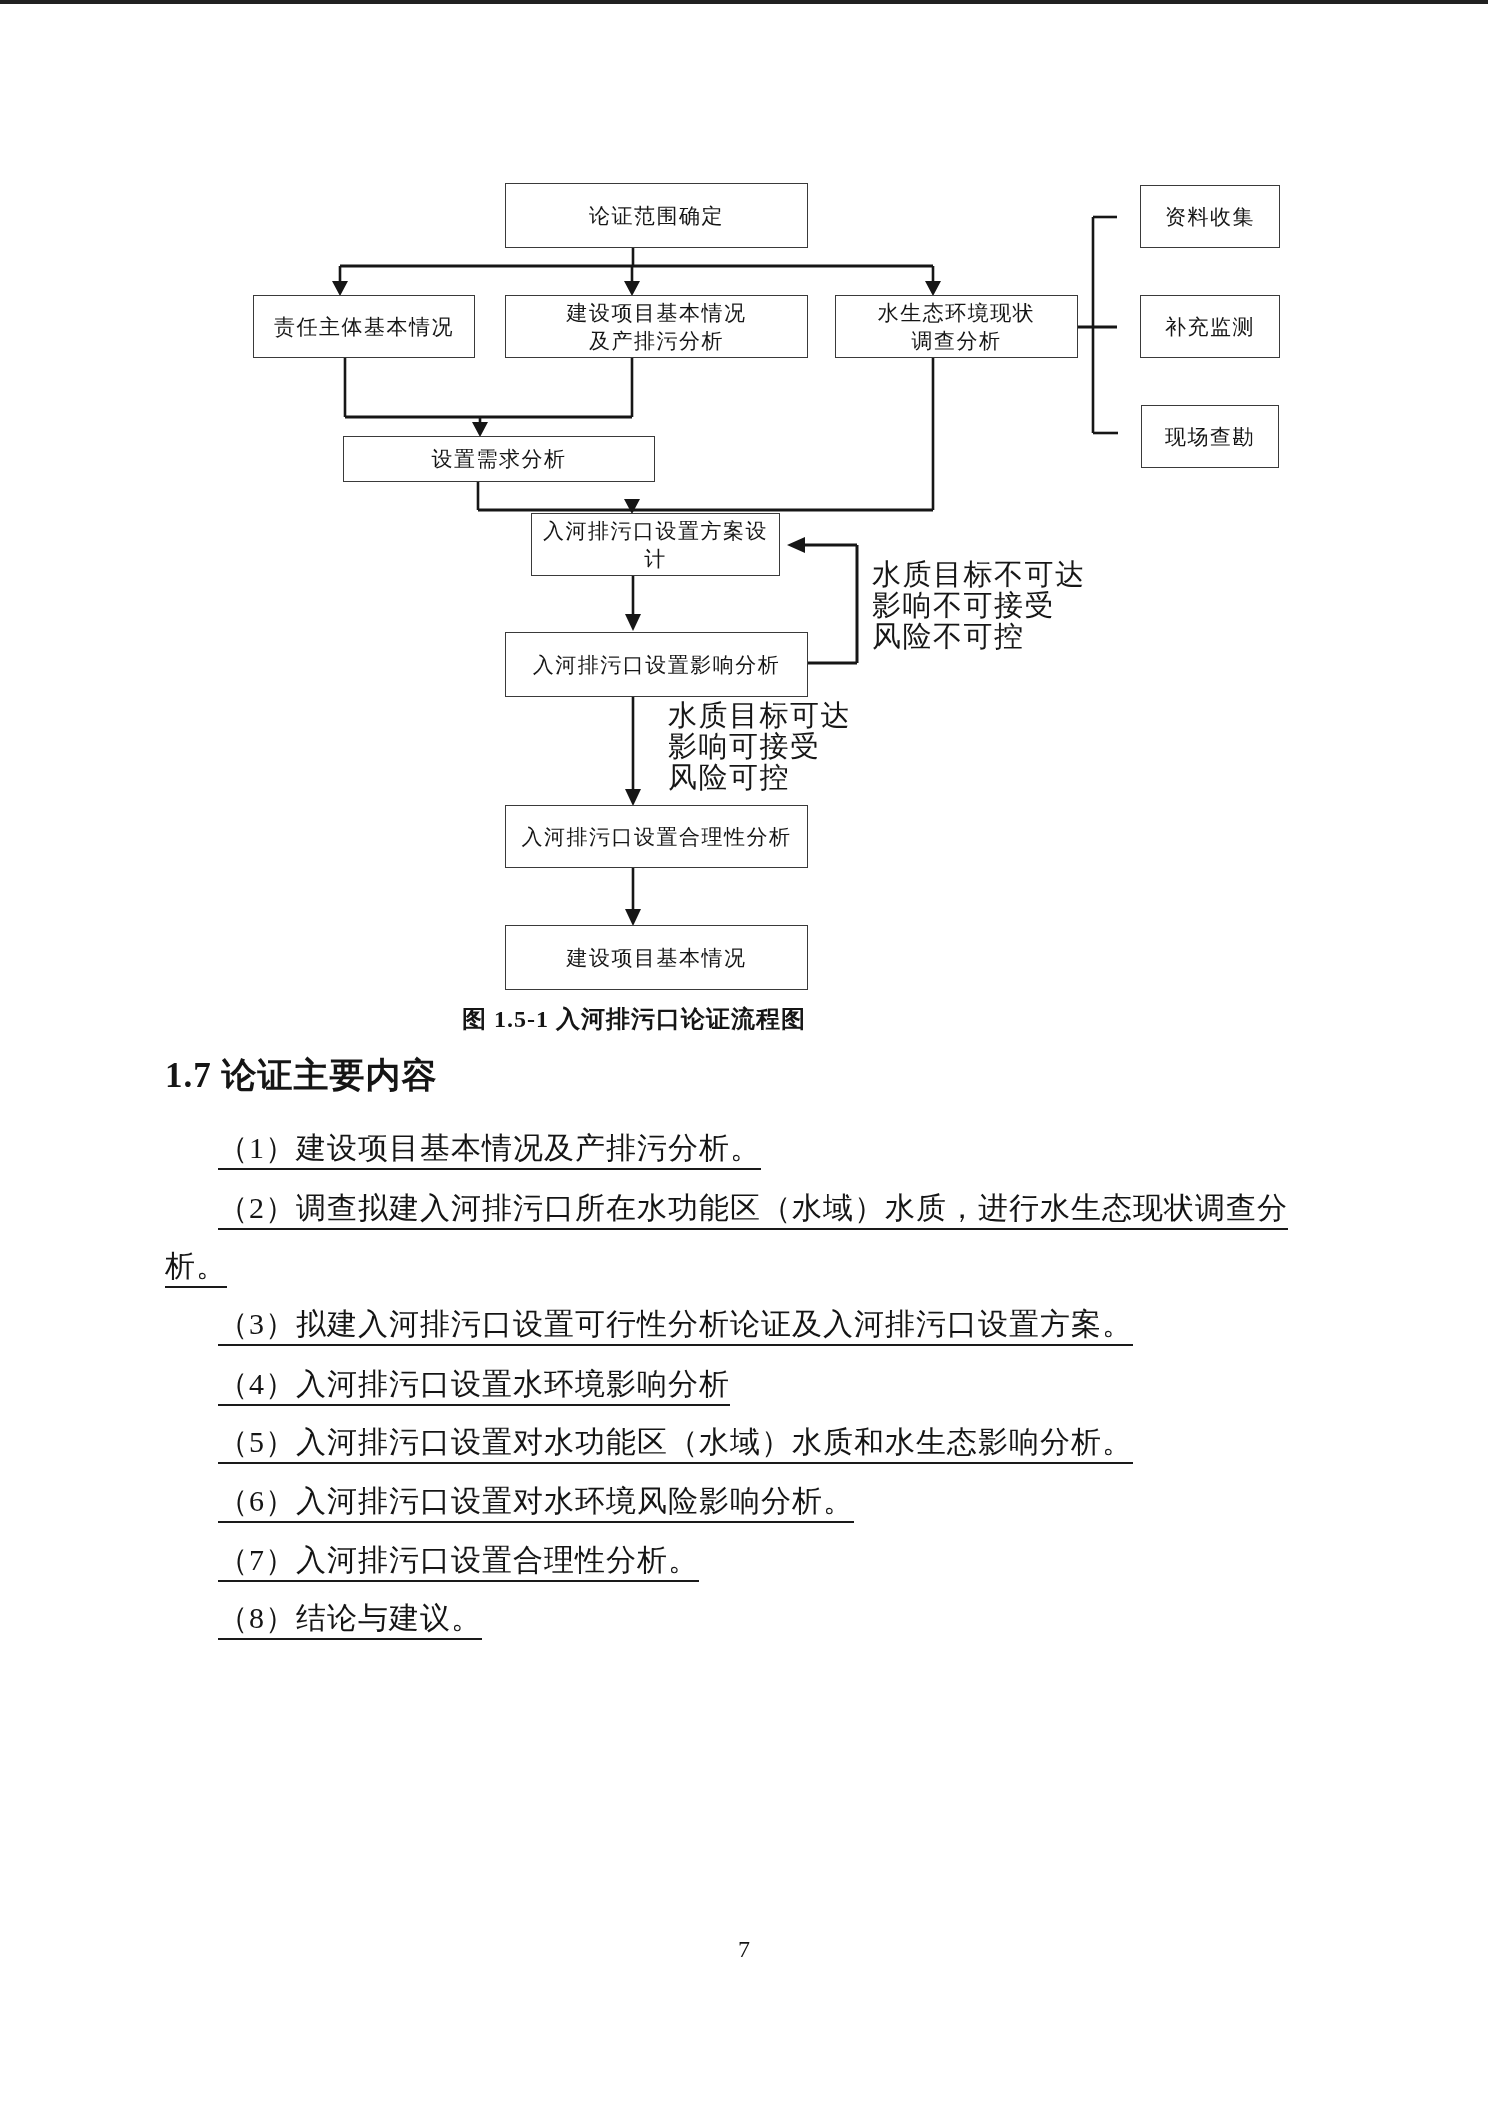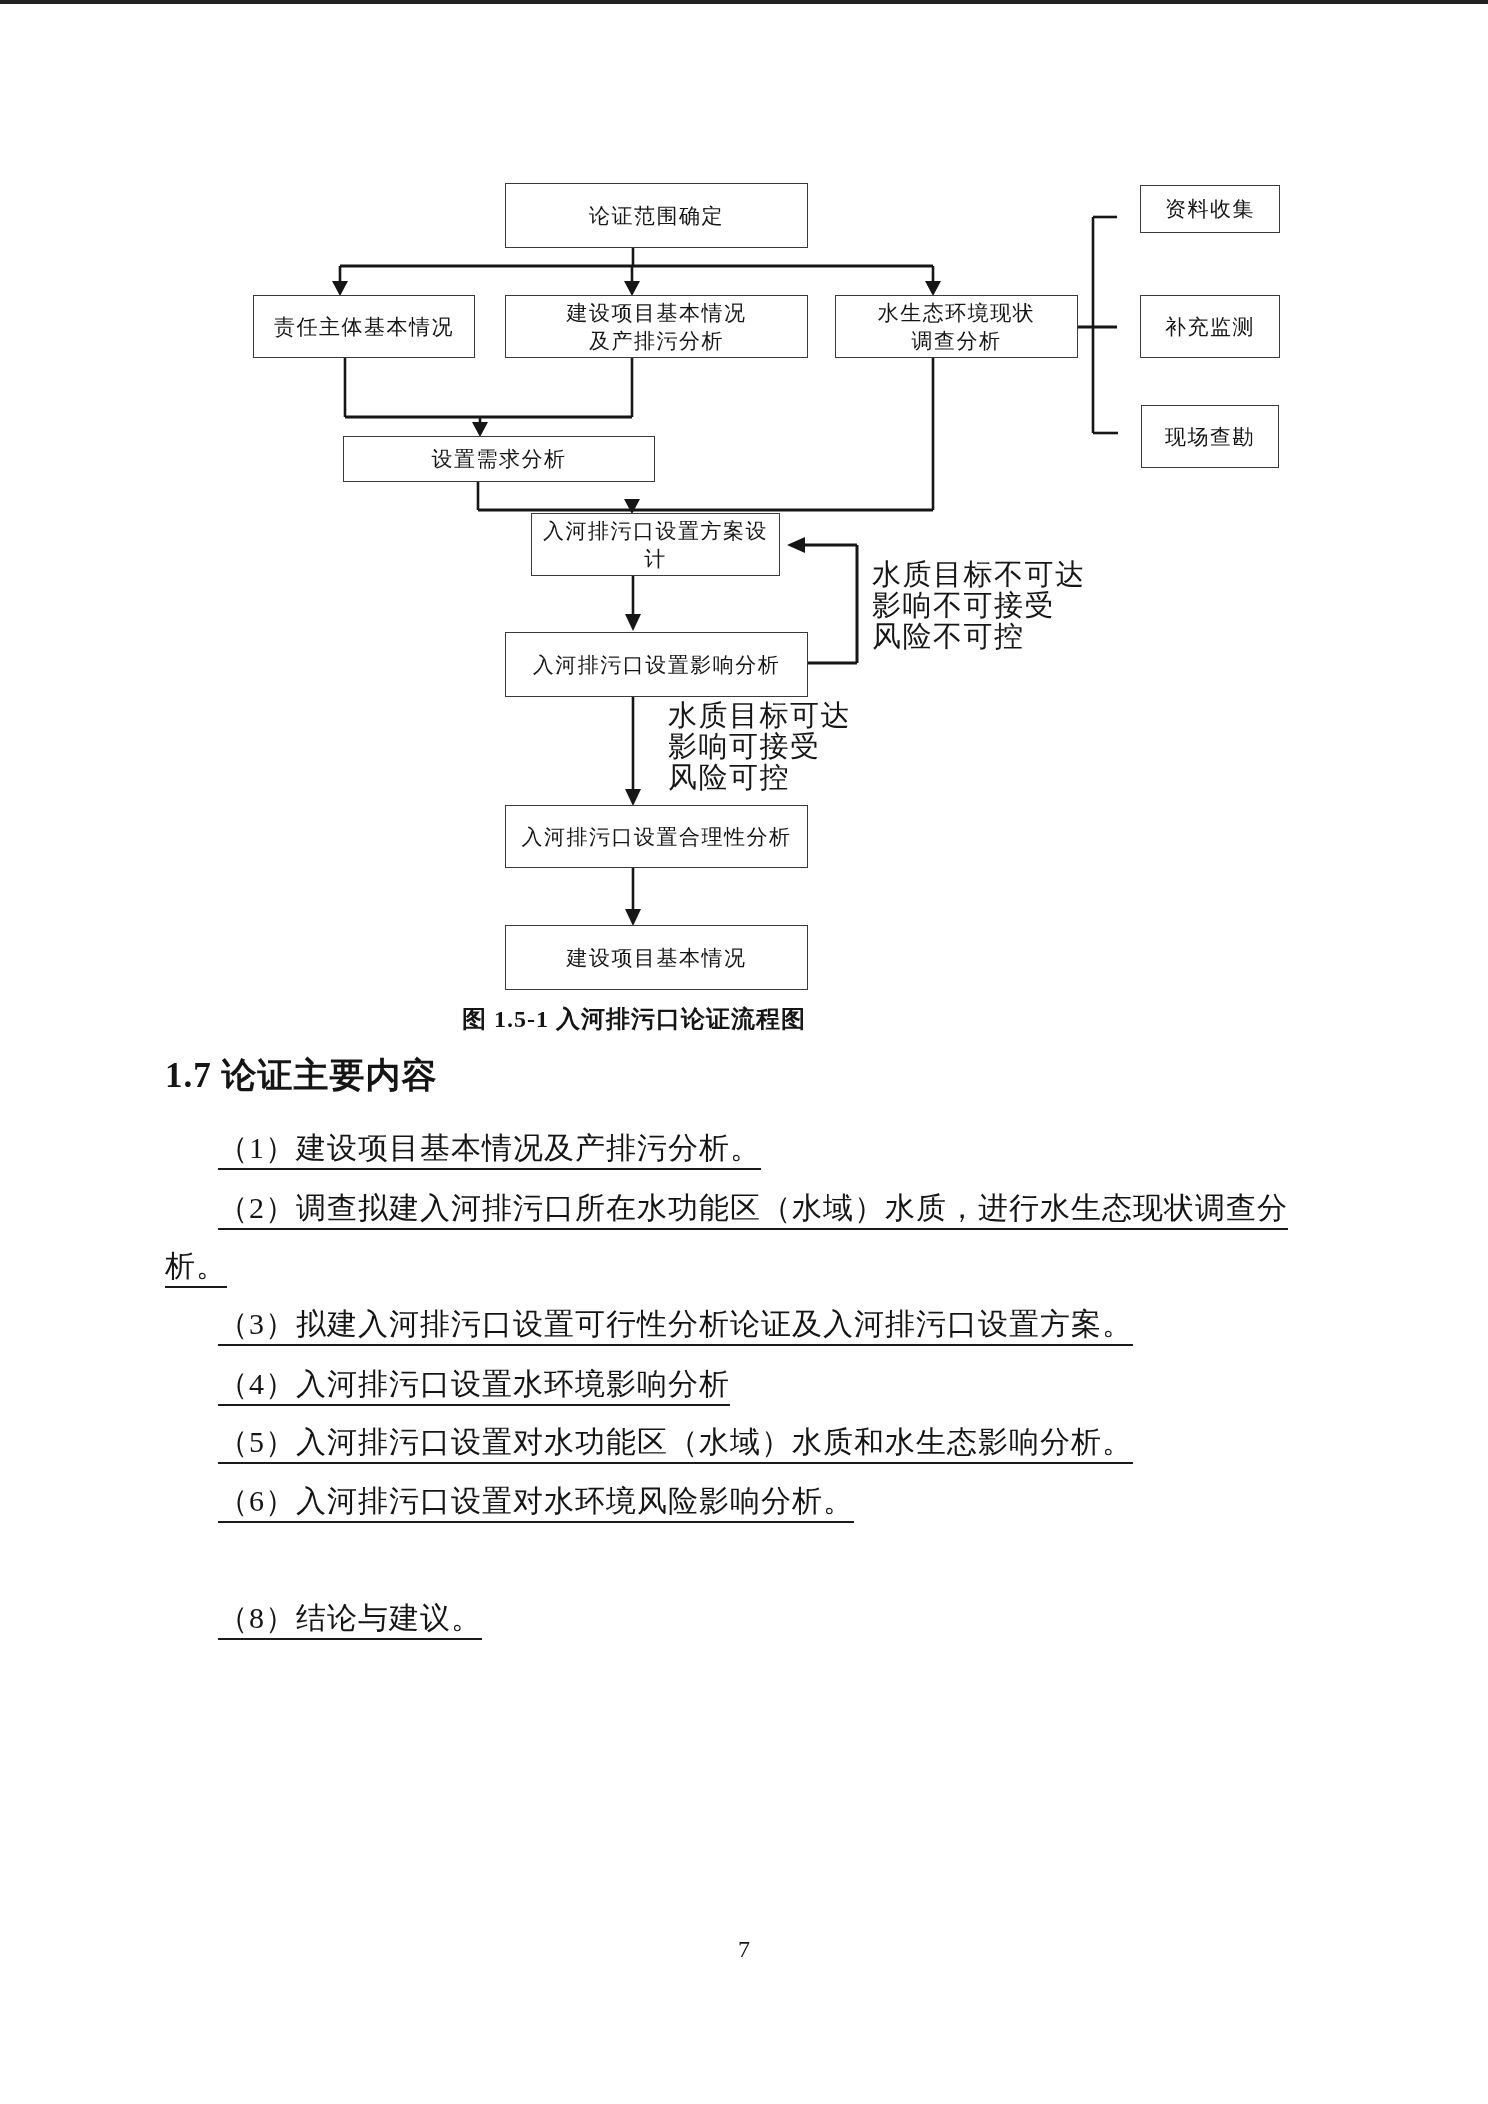--- a/index.html
+++ b/index.html
@@ -126,21 +126,21 @@
   <div class="flow-box" style="left:482px;top:183px;width:303px;height:65px;">论证范围确定</div>
 
   <div class="flow-box" style="left:230px;top:295px;width:222px;height:63px;">责任主体基本情况</div>
 
   <div class="flow-box" style="left:482px;top:295px;width:303px;height:63px;">建设项目基本情况
 及产排污分析</div>
 
   <div class="flow-box" style="left:812px;top:295px;width:243px;height:63px;">水生态环境现状
 调查分析</div>
 
-  <div class="flow-box" style="left:1117px;top:185px;width:140px;height:48px;">资料收集</div>
+  <div class="flow-box" style="left:1117px;top:185px;width:140px;height:63px;">资料收集</div>
 
   <div class="flow-box" style="left:1117px;top:295px;width:140px;height:63px;">补充监测</div>
 
   <div class="flow-box" style="left:1118px;top:405px;width:138px;height:63px;">现场查勘</div>
 
   <div class="flow-box" style="left:320px;top:436px;width:312px;height:46px;">设置需求分析</div>
 
   <div class="flow-box" style="left:508px;top:513px;width:249px;height:63px;">入河排污口设置方案设计</div>
 
   <div class="flow-box" style="left:482px;top:632px;width:303px;height:65px;">入河排污口设置影响分析</div>
@@ -179,19 +179,22 @@
   </div>
   <div class="body-line indent" style="top:1364px;">
     <span class="ul">（4）入河排污口设置水环境影响分析</span>
   </div>
   <div class="body-line indent" style="top:1422px;">
     <span class="ul">（5）入河排污口设置对水功能区（水域）水质和水生态影响分析。</span>
   </div>
   <div class="body-line indent" style="top:1481px;">
     <span class="ul">（6）入河排污口设置对水环境风险影响分析。</span>
   </div>
+  <div class="body-line indent" style="top:1540px;">
+    <span class="ul">（7）入河排污口设置合理性分析。</span>
+  </div>
   <div class="body-line indent" style="top:1598px;">
     <span class="ul">（8）结论与建议。</span>
   </div>
 
   <div class="page-num">7</div>
 
 </div>
 
 </body></html>

